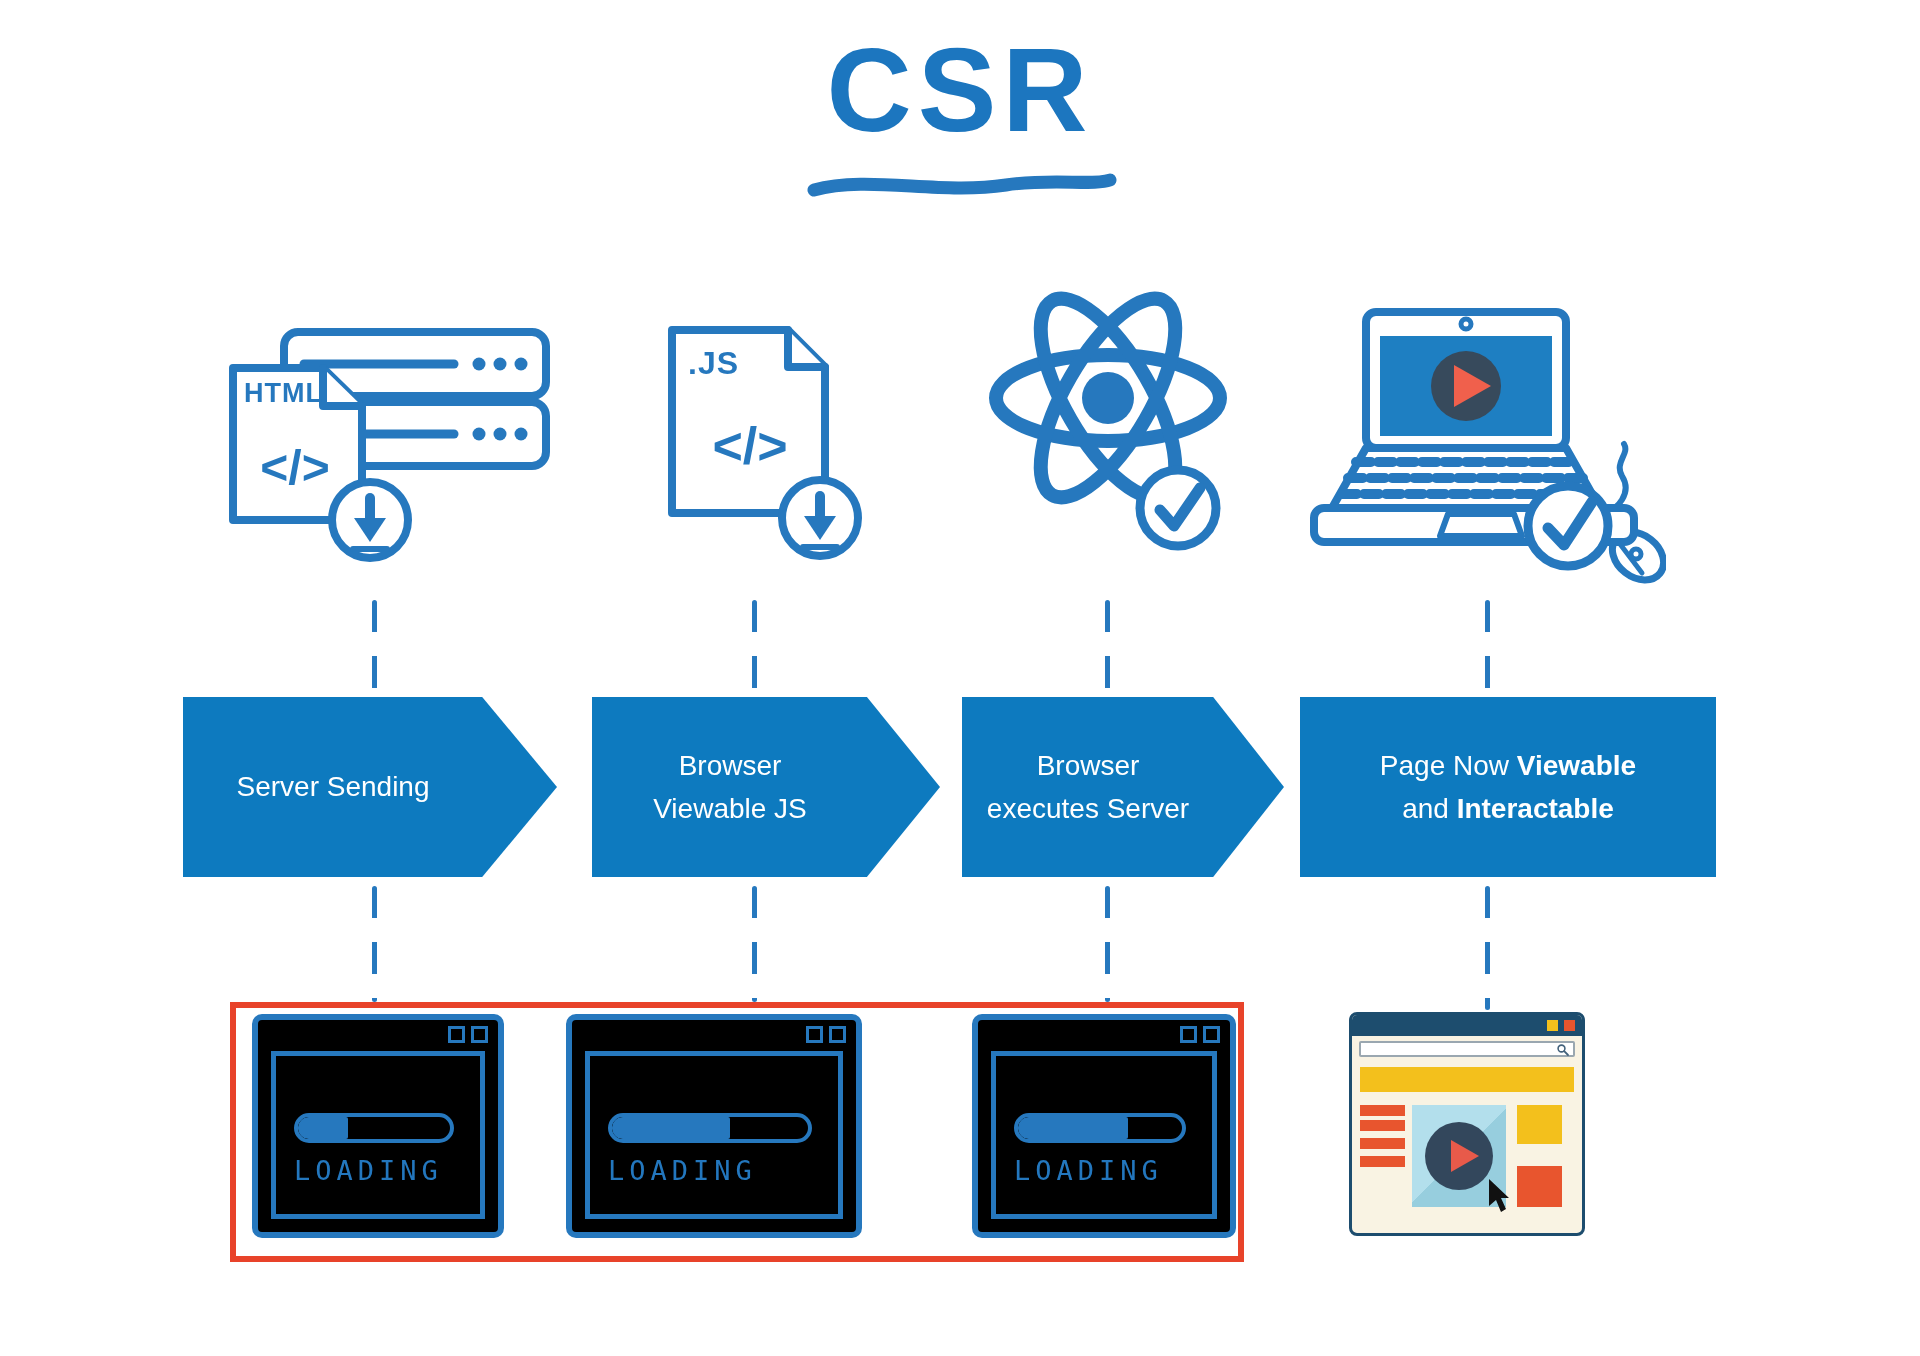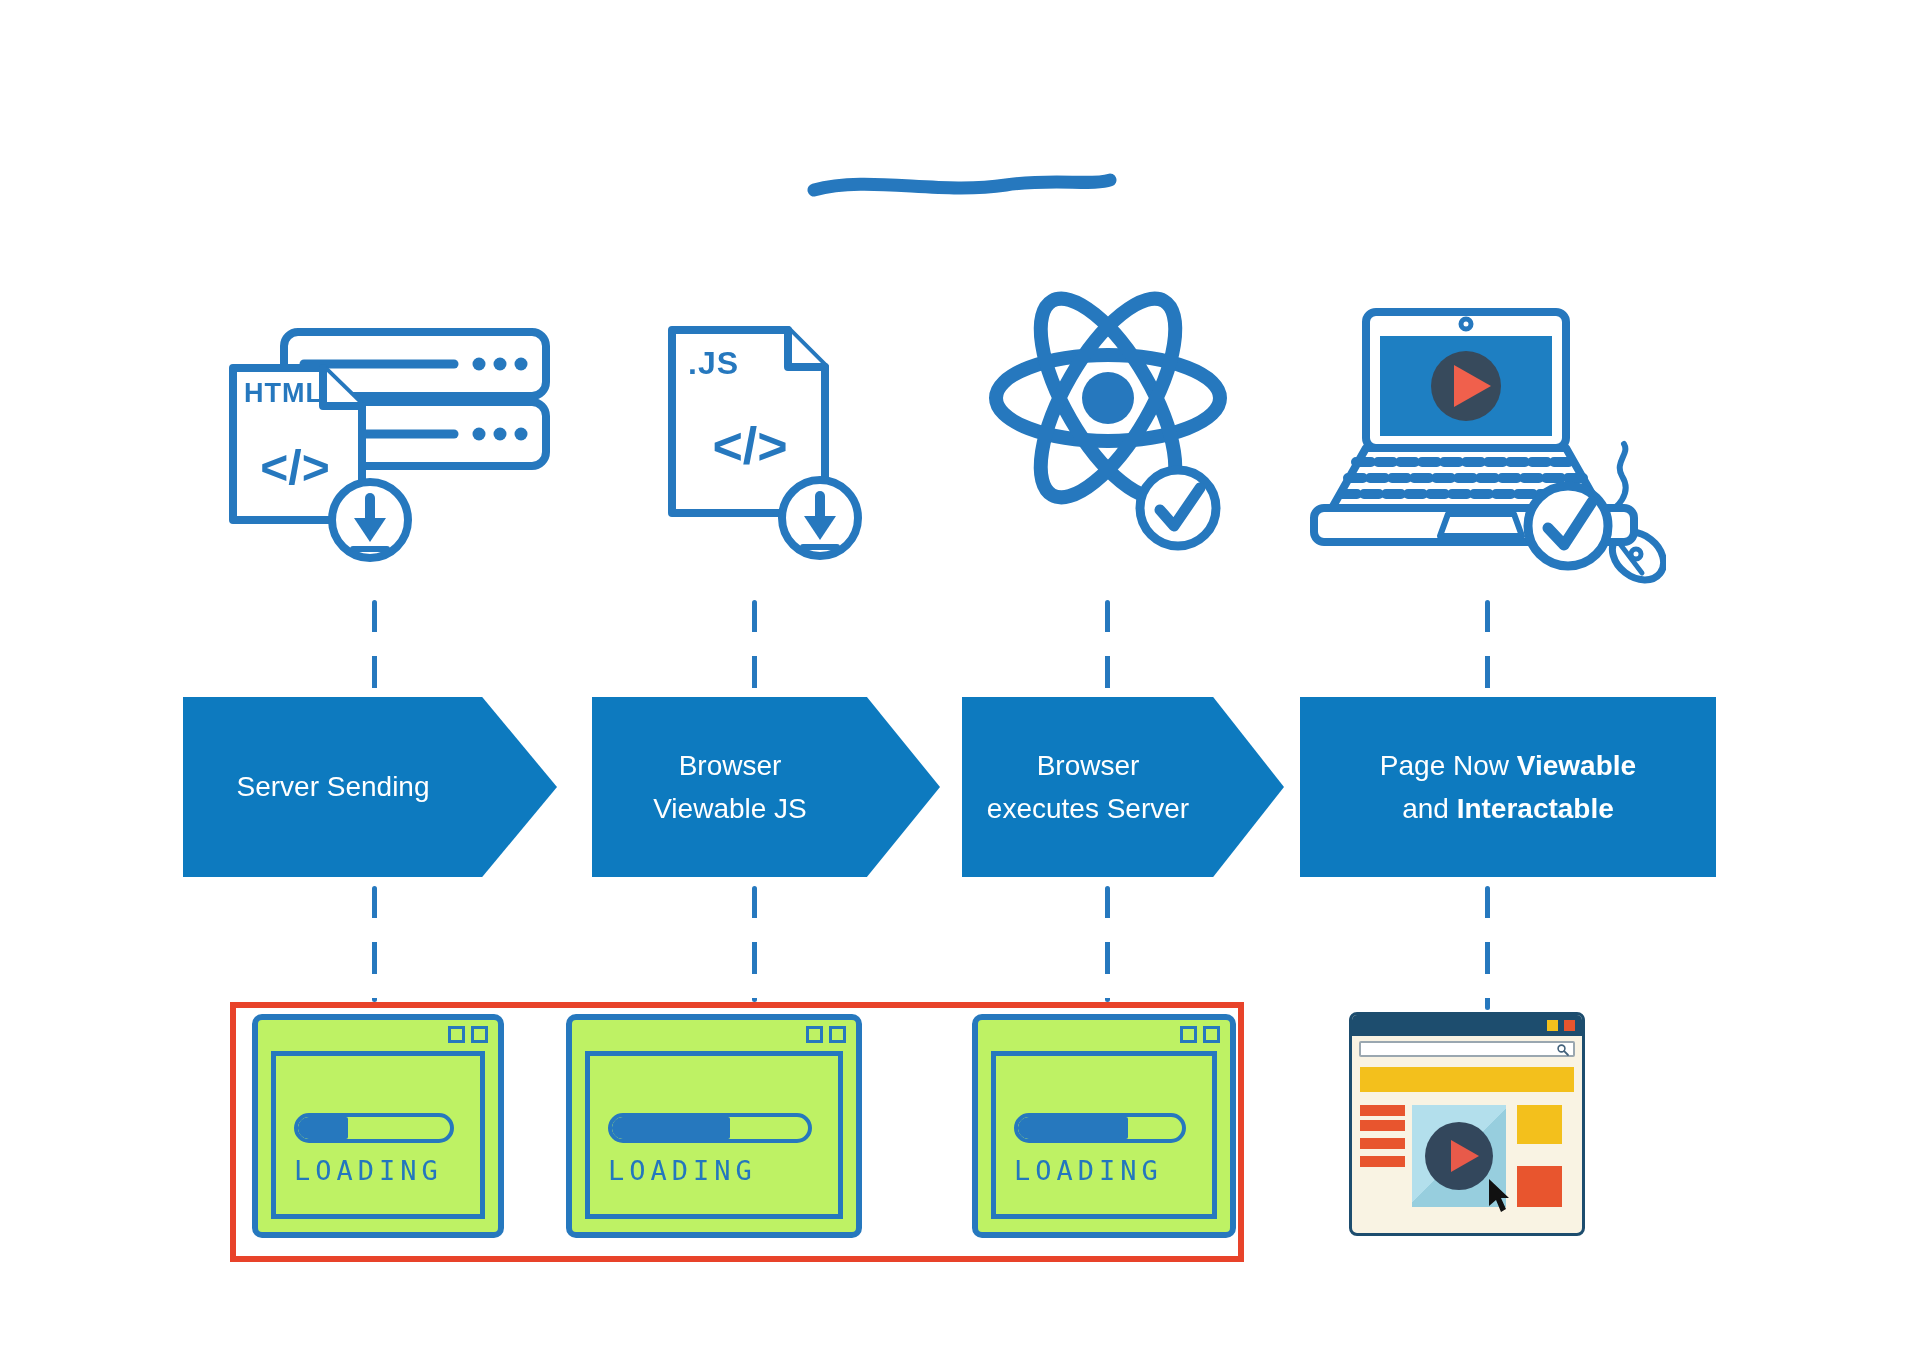--- a/index.html
+++ b/index.html
@@ -33,21 +33,21 @@
   .step-3{left:962px;width:322px;padding-right:70px;
           clip-path:polygon(0 0,78% 0,100% 50%,78% 100%,0 100%);}
   .step-4{left:1300px;width:416px;}
 
   
   .red-box{position:absolute;left:230px;top:1002px;width:1014px;height:260px;
            border:6px solid #e8432a;box-sizing:border-box;}
 
   
   .lwin{position:absolute;top:1014px;height:224px;border:6px solid #2678be;border-radius:10px;
-        background:#bef264;box-sizing:border-box;}
+        background:#000000;box-sizing:border-box;}
   .lwin-1{left:252px;width:252px;}
   .lwin-2{left:566px;width:296px;}
   .lwin-3{left:972px;width:264px;}
   .lwin .btns{position:absolute;top:6px;right:10px;display:flex;gap:6px;}
   .lwin .btns span{width:11px;height:11px;border:3px solid #2678be;display:block;}
   .lwin .inner{position:absolute;left:13px;right:13px;top:31px;bottom:13px;border:5px solid #2678be;}
   .lwin .bar{position:absolute;left:18px;right:26px;top:36%;height:22px;
              border:4px solid #2678be;border-radius:16px;overflow:hidden;}
   .lwin .fill{height:100%;background:#2678be;border-radius:10px 2px 2px 10px;}
   .lwin .ltext{position:absolute;left:18px;top:calc(36% + 42px);
@@ -74,20 +74,21 @@
            border-left:28px solid #e85a4a;border-top:16px solid transparent;border-bottom:16px solid transparent;}
   .fb-ysq{position:absolute;left:157px;top:0;width:45px;height:39px;background:#f3c01c;}
   .fb-osq{position:absolute;left:157px;top:61px;width:45px;height:41px;background:#e8552e;}
   .fb-cursor{position:absolute;left:128px;top:74px;}
 </style>
 </head>
 <body>
 
 <div class="canvas">
 
+  <div class="title">CSR</div>
   <svg class="title-underline" width="312" height="30" viewBox="0 0 312 30">
     <path d="M8,20 C62,5 132,25 200,15 C246,8 288,16 304,10" class="sk" stroke-width="13"></path>
   </svg>
 
   <svg class="icon-svg" style="left:192px;top:252px" width="364" height="344" viewBox="0 0 364 344">
     <g>
       <rect x="92" y="80" width="262" height="64" rx="14" class="sk skfillwhite" stroke-width="8"></rect>
       <line x1="112" y1="112" x2="262" y2="112" class="sk" stroke-width="9"></line>
       <circle cx="287" cy="112" r="6.5" fill="#2678be"></circle>
       <circle cx="308" cy="112" r="6.5" fill="#2678be"></circle>

